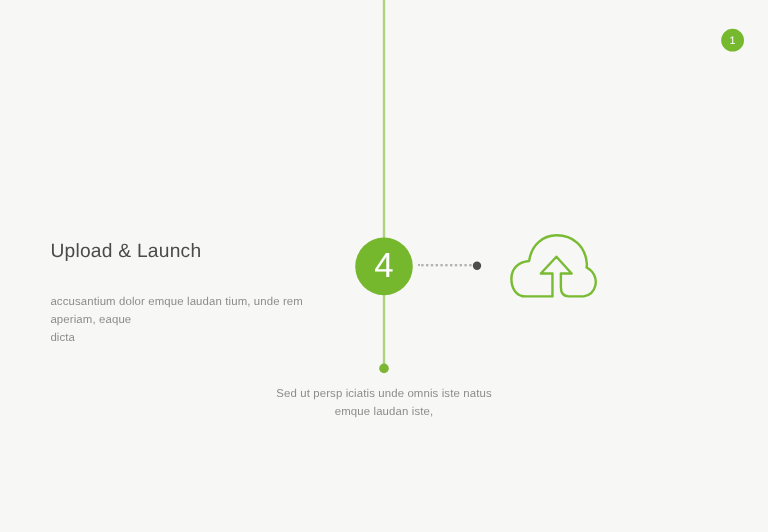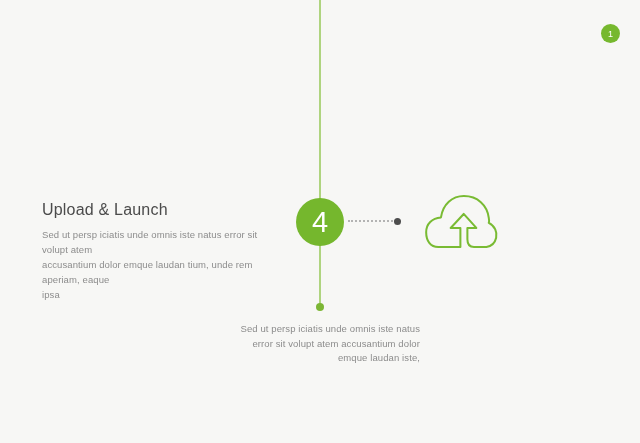--- a/index.html
+++ b/index.html
@@ -58,21 +58,21 @@
     position: absolute;
     left: 42px;
     top: 201px;
     width: 232px;
   }
   .step-title {
     font-size: 16px;
     font-weight: 500;
     color: #4b4b4b;
     letter-spacing: 0.2px;
-    margin-bottom: 8px;
+    margin-bottom: 25px;
   }
   .step-desc {
     font-size: 9.5px;
     line-height: 15px;
     color: #8c8c8c;
     letter-spacing: 0.1px;
   }
 
   
   .num-circle {
@@ -119,21 +119,21 @@
     height: 70px;
   }
   .cloud-icon svg { display: block; width: 100%; height: 100%; }
 
   
   .caption {
     position: absolute;
     left: 220px;
     top: 322px;
     width: 200px;
-    text-align: right;
+    text-align: center;
     font-size: 9.5px;
     line-height: 14.5px;
     color: #8c8c8c;
     letter-spacing: 0.1px;
   }
 </style>
 </head>
 <body>
 
 <div class="slide">
@@ -141,23 +141,22 @@
   <div class="vline"></div>
   <div class="vline-dot"></div>
 
   <div class="page-badge">
     <span>1</span>
   </div>
 
   <div class="step-text">
     <div class="step-title">Upload &amp; Launch</div>
     <div class="step-desc">
-      <div>Sed ut persp iciatis unde omnis iste natus error sit volupt atem</div>
       <div>accusantium dolor emque laudan tium, unde rem aperiam, eaque</div>
-      <div>ipsa</div>
+      <div>dicta</div>
     </div>
   </div>
 
   <div class="num-circle">
     <span>4</span>
   </div>
 
   <div class="connector"></div>
   <div class="connector-dot"></div>
 
@@ -178,17 +177,16 @@
                C 87 27 74.5 15.5 57 15.5
                C 42 15.5 30 26 27.5 43
                C 16 44 8.5 51 8.5 62
                C 8.5 73 14 81 24 81
                L 52.5 81 Z" stroke="#79bb33" stroke-width="2.6" stroke-linecap="round" stroke-linejoin="round"></path>
     </svg>
   </span>
 
   <div class="caption">
     <div>Sed ut persp iciatis unde omnis iste natus</div>
-    <div>error sit volupt atem accusantium dolor</div>
     <div>emque laudan iste,</div>
   </div>
 
 </div>
 
 </body></html>

